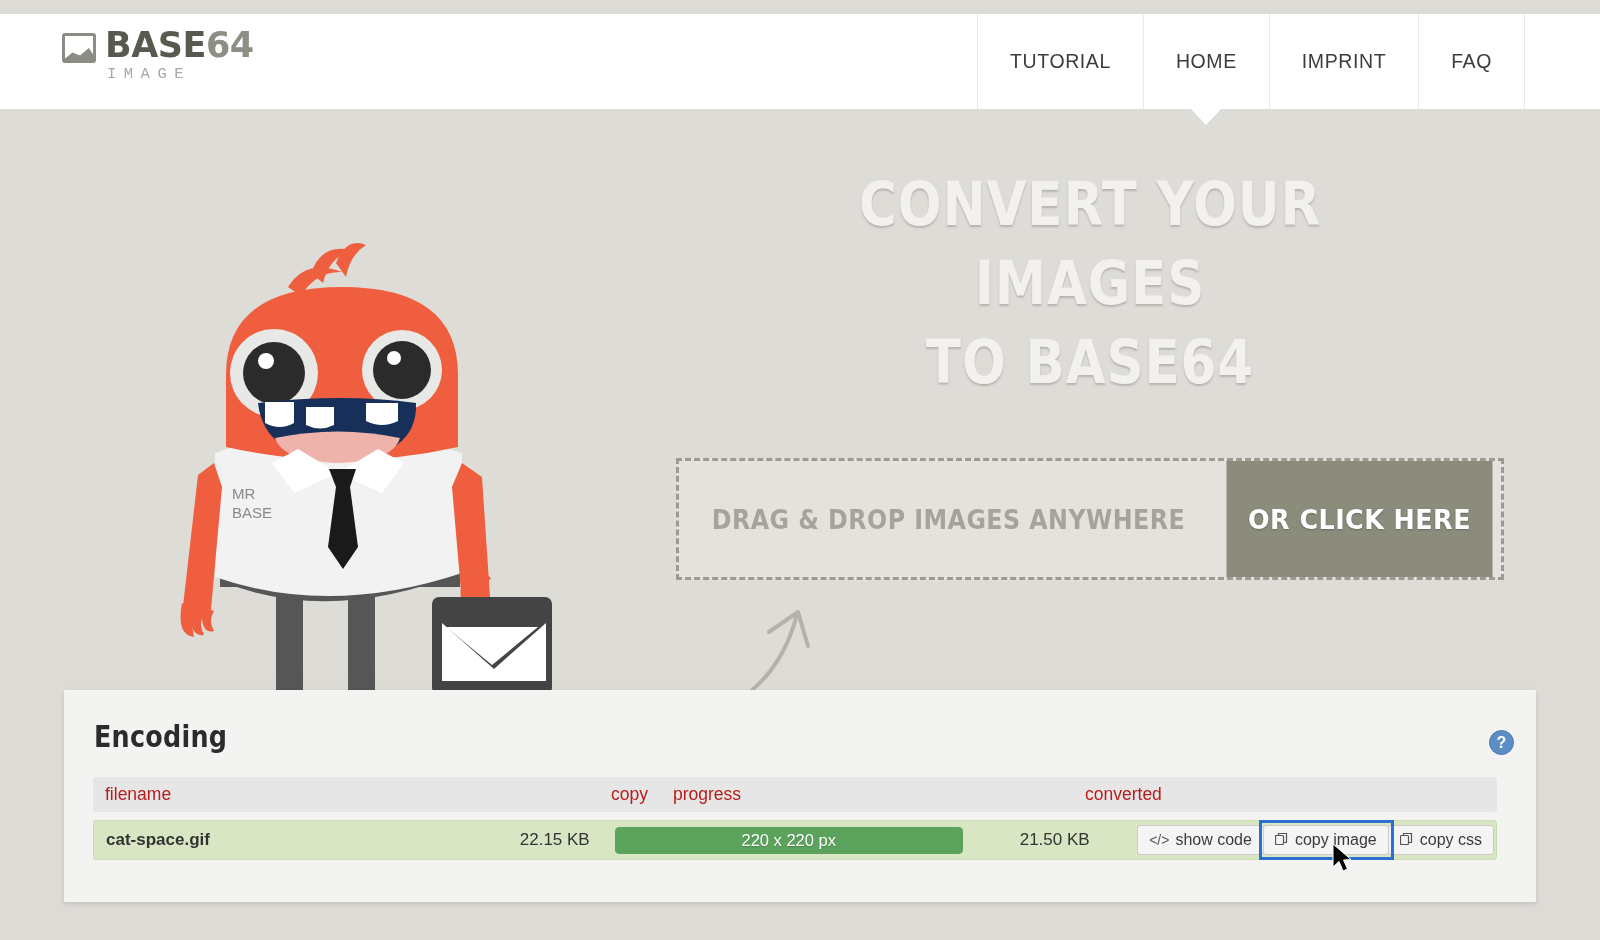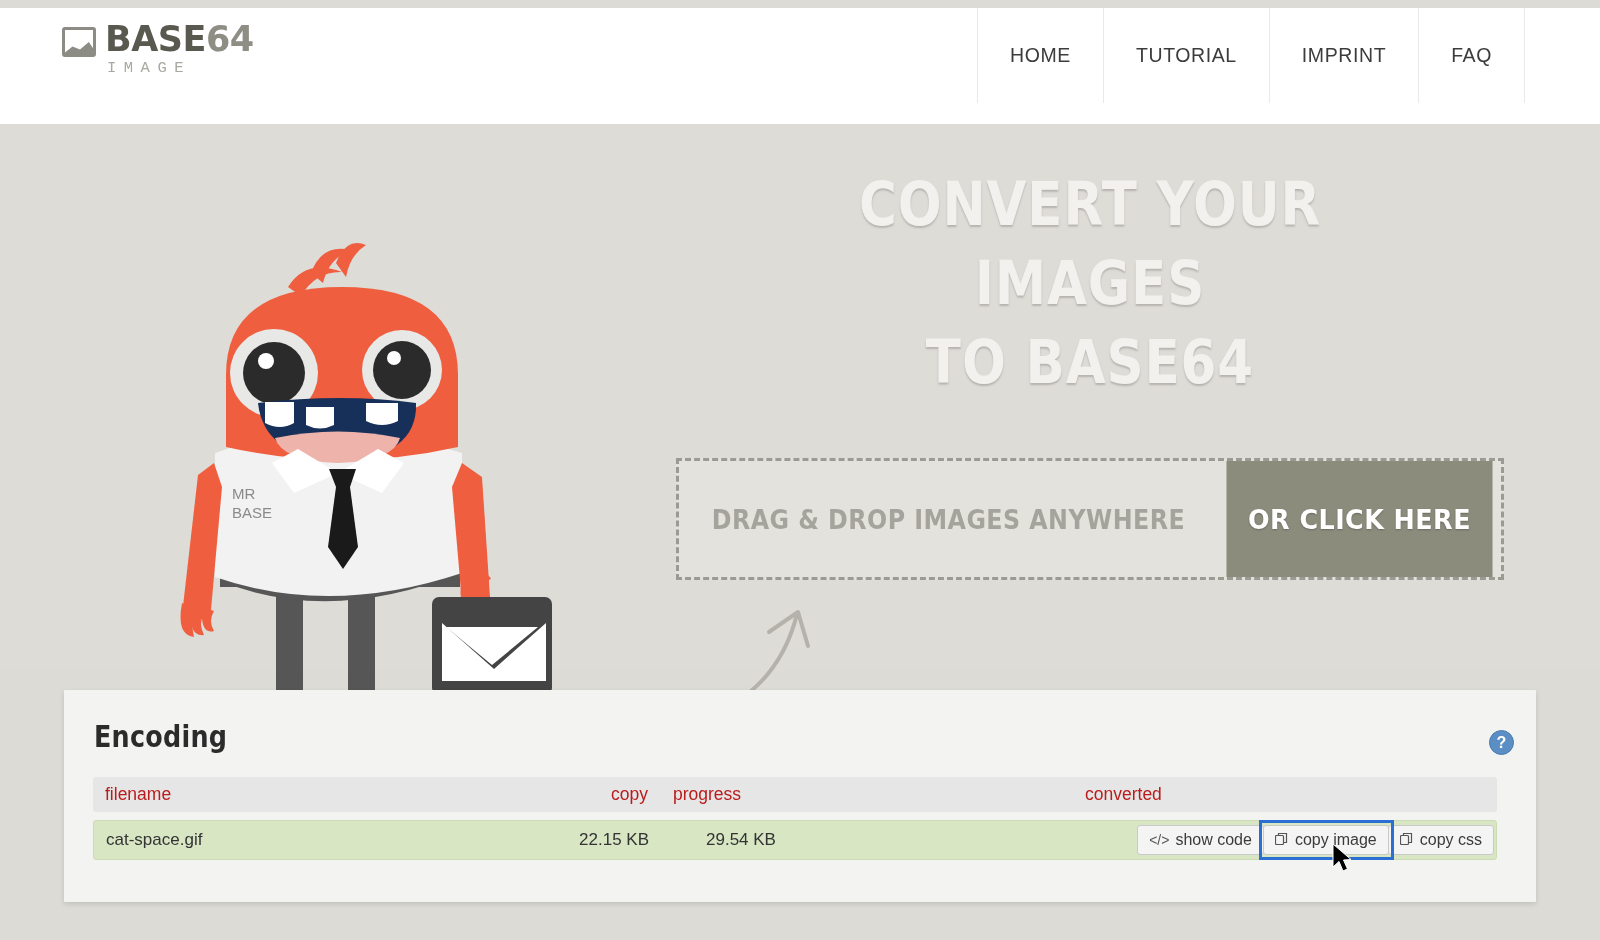--- a/index.html
+++ b/index.html
@@ -5,22 +5,22 @@
   * { box-sizing: border-box; margin: 0; padding: 0; }
   html, body {
     width: 1600px; height: 940px;
     font-family: "Liberation Sans", sans-serif;
     overflow: hidden;
     background: #dddbd6;
   }
 
   
   .header {
-    position: absolute; left: 0; top: 8px;
-    width: 1600px; height: 116px;
+    position: absolute; left: 0; top: 14px;
+    width: 1600px; height: 95px;
     background: #ffffff;
     z-index: 20;
   }
   .logo {
     position: absolute; left: 62px; top: 14px;
     display: flex; align-items: flex-start;
   }
   .logo-icon {
     width: 34px; height: 30px;
     border: 3px solid #8c8c84;
@@ -162,21 +162,21 @@
     border: 1px solid #cbdcb2;
     border-radius: 3px;
     display: flex; align-items: center;
     font-size: 17px; color: #333333;
   }
   .c-filename { width: 390px; padding-left: 12px; }
   .c-size     { width: 165px; text-align: right; }
   .c-progress { width: 380px; padding-left: 25px; }
   .c-converted{ width: 190px; padding-left: 57px; }
   .c-actions  { flex: 1; display: flex; justify-content: flex-end; align-items: center; padding-right: 2px; }
-  .trow .c-filename { font-weight: normal; }
+  .trow .c-filename { font-weight: bold; }
 
   .bar-track {
     width: 348px; height: 27px;
     background: transparent;
     border-radius: 4px; position: relative; overflow: hidden;
   }
   .bar-fill {
     position: absolute; left: 0; top: 0; height: 27px; width: 100%;
     background: #5ba35c;
     border-radius: 4px;
@@ -209,22 +209,22 @@
 
   <div class="logo">
     <div class="logo-icon"></div>
     <div class="logo-text">
       <div class="logo-main"><span class="logo-base">BASE</span><span class="logo-64">64</span></div>
       <div class="logo-sub">IMAGE</div>
     </div>
   </div>
 
   <nav class="nav">
+    <div class="nav-item">TUTORIAL</div>
     <div class="nav-item active">HOME</div>
-    <div class="nav-item">TUTORIAL</div>
     <div class="nav-item">IMPRINT</div>
     <div class="nav-item">FAQ</div>
   </nav>
 </div>
 
 <div class="hero">
 
   <div class="headline">
     <div>CONVERT YOUR IMAGES</div>
     <div>TO BASE64</div>
@@ -308,21 +308,26 @@
       <div class="c-filename">filename</div>
       <div class="c-size">copy</div>
       <div class="c-progress">progress</div>
       <div class="c-converted">converted</div>
       <div class="c-actions"></div>
     </div>
 
     <div class="trow">
       <div class="c-filename">cat-space.gif</div>
       <div class="c-size">22.15 KB</div>
-      <div class="c-converted">29.54 KB</div>
+      <div class="c-progress">
+        <div class="bar-track">
+          <div class="bar-fill">220 x 220 px</div>
+        </div>
+      </div>
+      <div class="c-converted">21.50 KB</div>
       <div class="c-actions">
 
         <div class="btn-wrap">
           <div class="btn">
             <span class="ic">&lt;/&gt;</span>
             <span>show code</span>
           </div>
         </div>
 
         <div class="btn-wrap focused">

